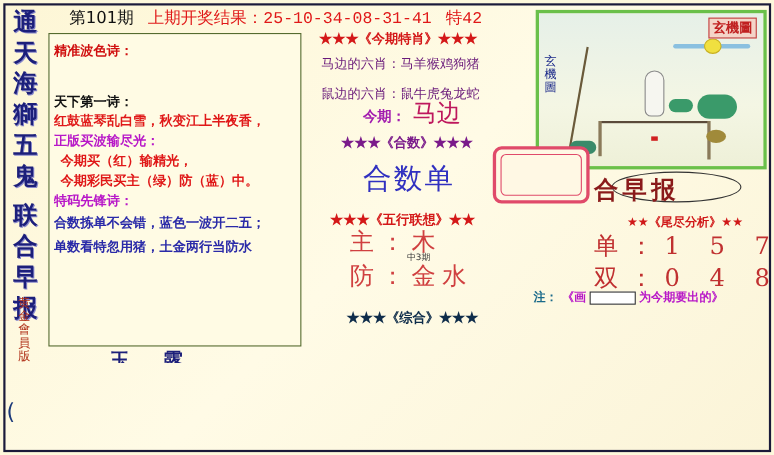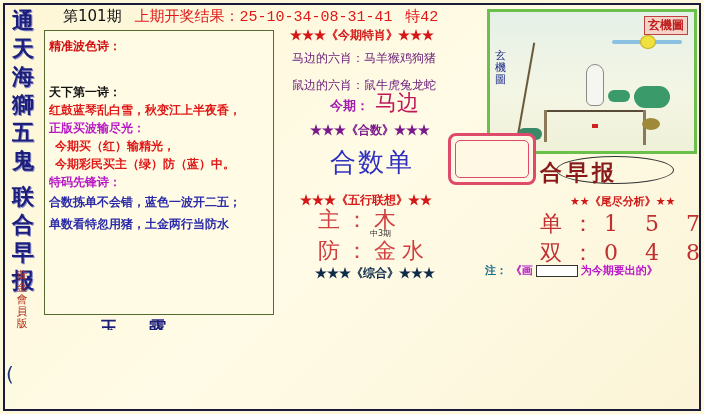--- a/index.html
+++ b/index.html
@@ -54,21 +54,21 @@
   .redframe::after { content: ""; position: absolute; left: 4px; top: 4px; right: 4px; bottom: 4px; border: 1px solid #e04a6a; border-radius: 5px; }
   .zhzb { position: absolute; left: 540px; top: 158px; font-size: 22px; font-weight: bold; color: #8a1a1a; font-family: "DejaVu Serif", serif; letter-spacing: 4px; }
   .zhzb-oval { position: absolute; left: 556px; top: 156px; width: 118px; height: 28px; border: 1px solid #333; border-radius: 50%; }
   .analysis { position: absolute; left: 530px; top: 194px; font-size: 11px; font-weight: bold; color: #d01818; white-space: nowrap; margin-left: 40px; }
   .odd { position: absolute; left: 540px; top: 209px; font-size: 22px; color: #c03030; font-family: "DejaVu Serif", serif; white-space: nowrap; letter-spacing: 10px; }
   .even { position: absolute; left: 540px; top: 238px; font-size: 22px; color: #c03030; font-family: "DejaVu Serif", serif; white-space: nowrap; letter-spacing: 10px; }
   .note { position: absolute; left: 485px; top: 263px; font-size: 11px; font-weight: bold; white-space: nowrap; }
   .note .nl { color: #b818c8; }
   .note .nbox { display: inline-block; width: 42px; height: 12px; border: 1px solid #333; background: #fff; vertical-align: middle; margin: 0 3px; }
   .note .nt { color: #b818c8; }
-  .zh-row { position: absolute; left: 315px; top: 265px; text-align: right; }
+  .zh-row { position: absolute; left: 315px; top: 281px; text-align: right; }
   .wx-row { position: absolute; left: 300px; top: 192px; }
   .he-row { position: absolute; left: 310px; top: 122px; }
   .tx-row { position: absolute; left: 290px; top: 27px; }
   .mb1 { position: absolute; left: 292px; top: 50px; }
   .mb2 { position: absolute; left: 292px; top: 77px; }
   .watermark { position: absolute; left: 370px; top: 228px; font-size: 8px; color: #333; white-space: nowrap; }
 </style>
 </head>
 <body>
 

